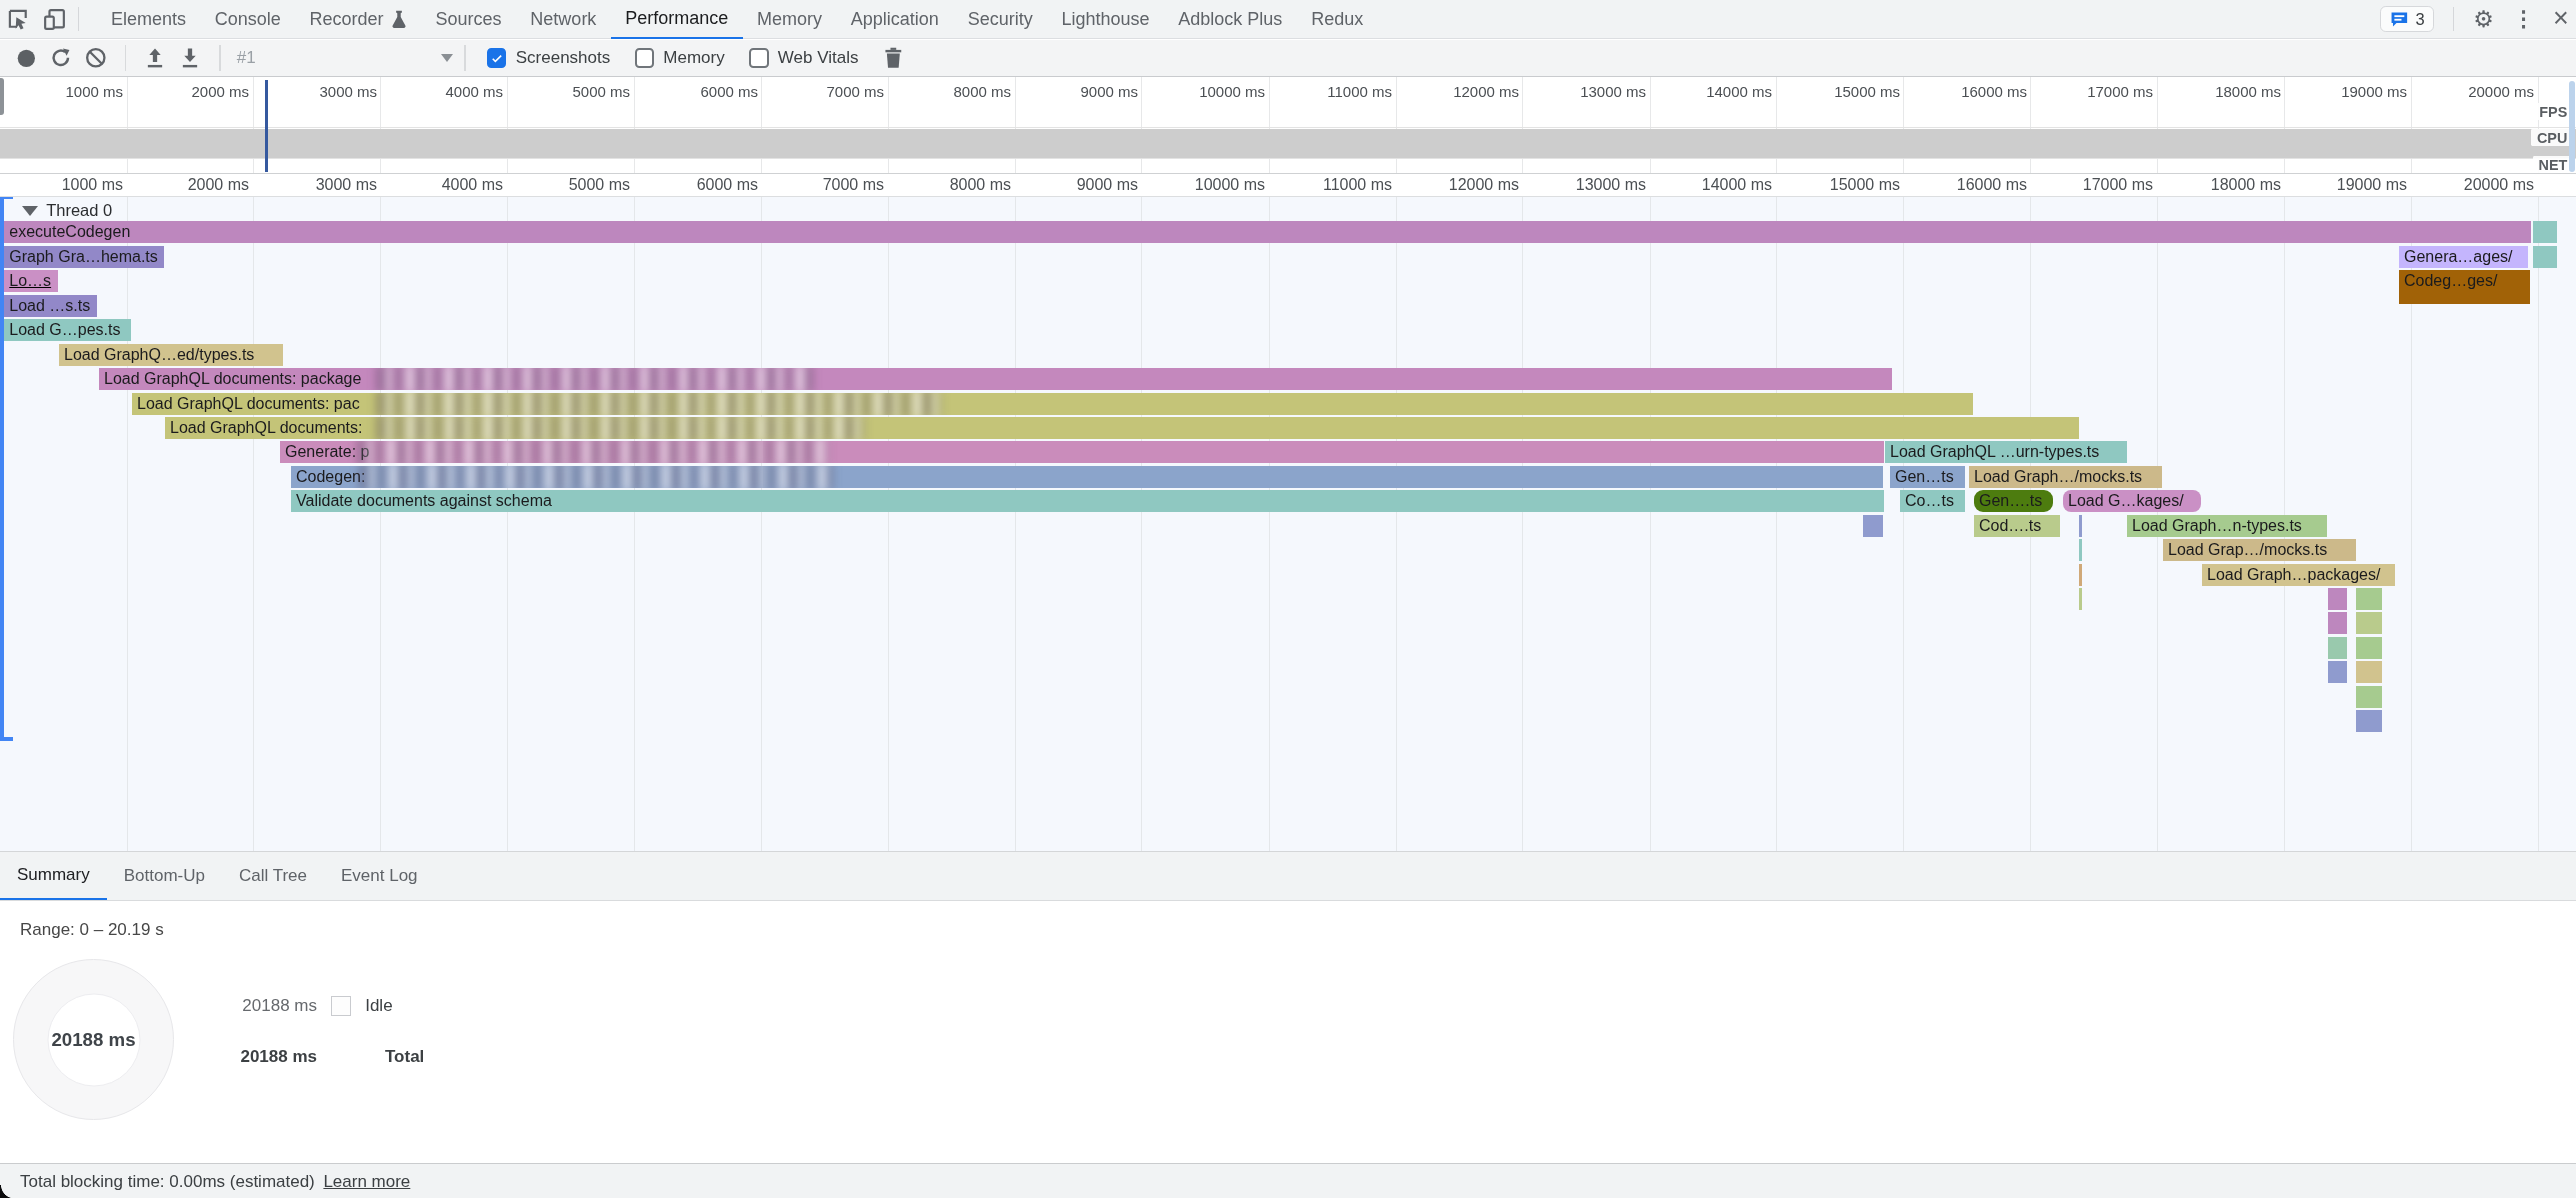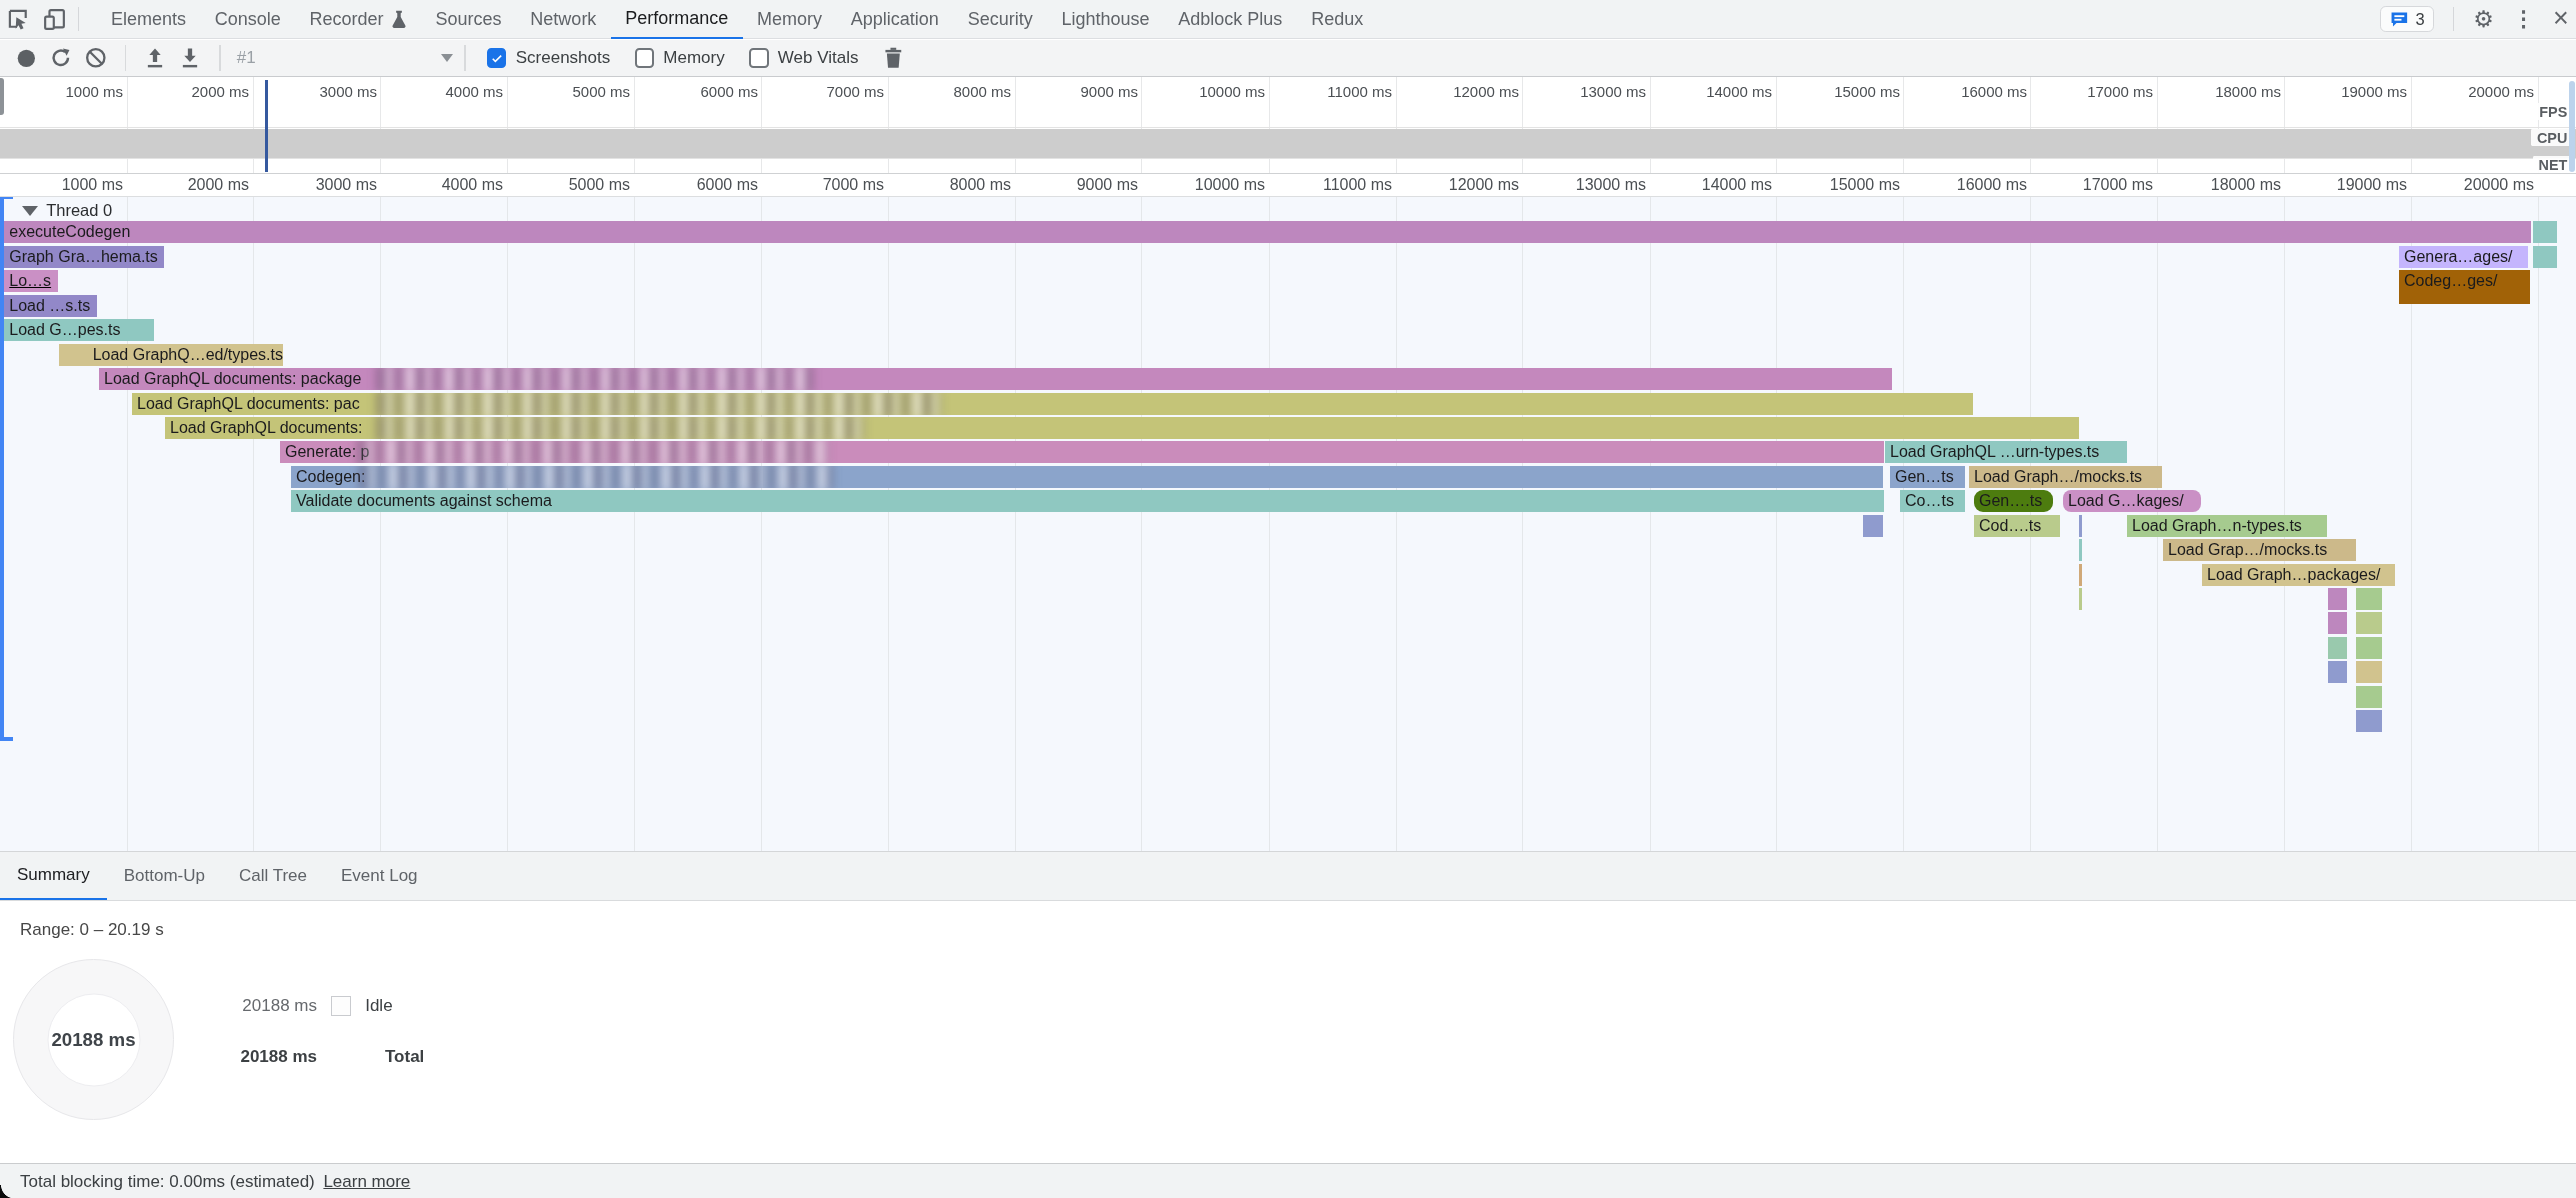--- a/index.html
+++ b/index.html
@@ -369,24 +369,24 @@
         <div class="bar" style="left: 2533px; width: 24.4px; top: 49px; height: 22px; background: rgb(143, 200, 193);"></div>
         <div class="bar" style="left: 4.3px; width: 54px; top: 73px; height: 22px; background: rgb(202, 144, 197); text-decoration: underline;">
           <span class="lbl">Lo…s</span>
         </div>
         <div class="bar" style="left: 2399px; width: 131px; top: 73px; height: 34px; background: #a16207;">
           <span class="lbl">Codeg…ges/</span>
         </div>
         <div class="bar" style="left: 4.3px; width: 93px; top: 98px; height: 22px; background: rgb(146, 136, 200);">
           <span class="lbl">Load …s.ts</span>
         </div>
-        <div class="bar" style="left: 4.3px; width: 150px; top: 122px; height: 22px; background: rgb(143, 200, 193);">
+        <div class="bar" style="left: 4.3px; width: 127px; top: 122px; height: 22px; background: rgb(143, 200, 193);">
           <span class="lbl">Load G…pes.ts</span>
         </div>
-        <div class="bar" style="left: 59px; width: 224px; top: 147px; height: 22px; background: rgb(209, 195, 142); text-align: right;">
+        <div class="bar" style="left: 59px; width: 224px; top: 147px; height: 22px; background: rgb(209, 195, 142);">
           <span class="lbl">Load GraphQ…ed/types.ts</span>
         </div>
         <div class="bar" style="left: 99px; width: 1793px; top: 171px; height: 22px; background: rgb(196, 136, 189);">
           <span class="lbl">Load GraphQL documents: package</span>
           <div class="redact" style="left: 277px; width: 437px;"></div>
         </div>
         <div class="bar" style="left: 132px; width: 1841px; top: 196px; height: 22px; background: rgb(196, 196, 120);">
           <span class="lbl">Load GraphQL documents: pac</span>
           <div class="redact" style="left: 244px; width: 566px;"></div>
         </div>

